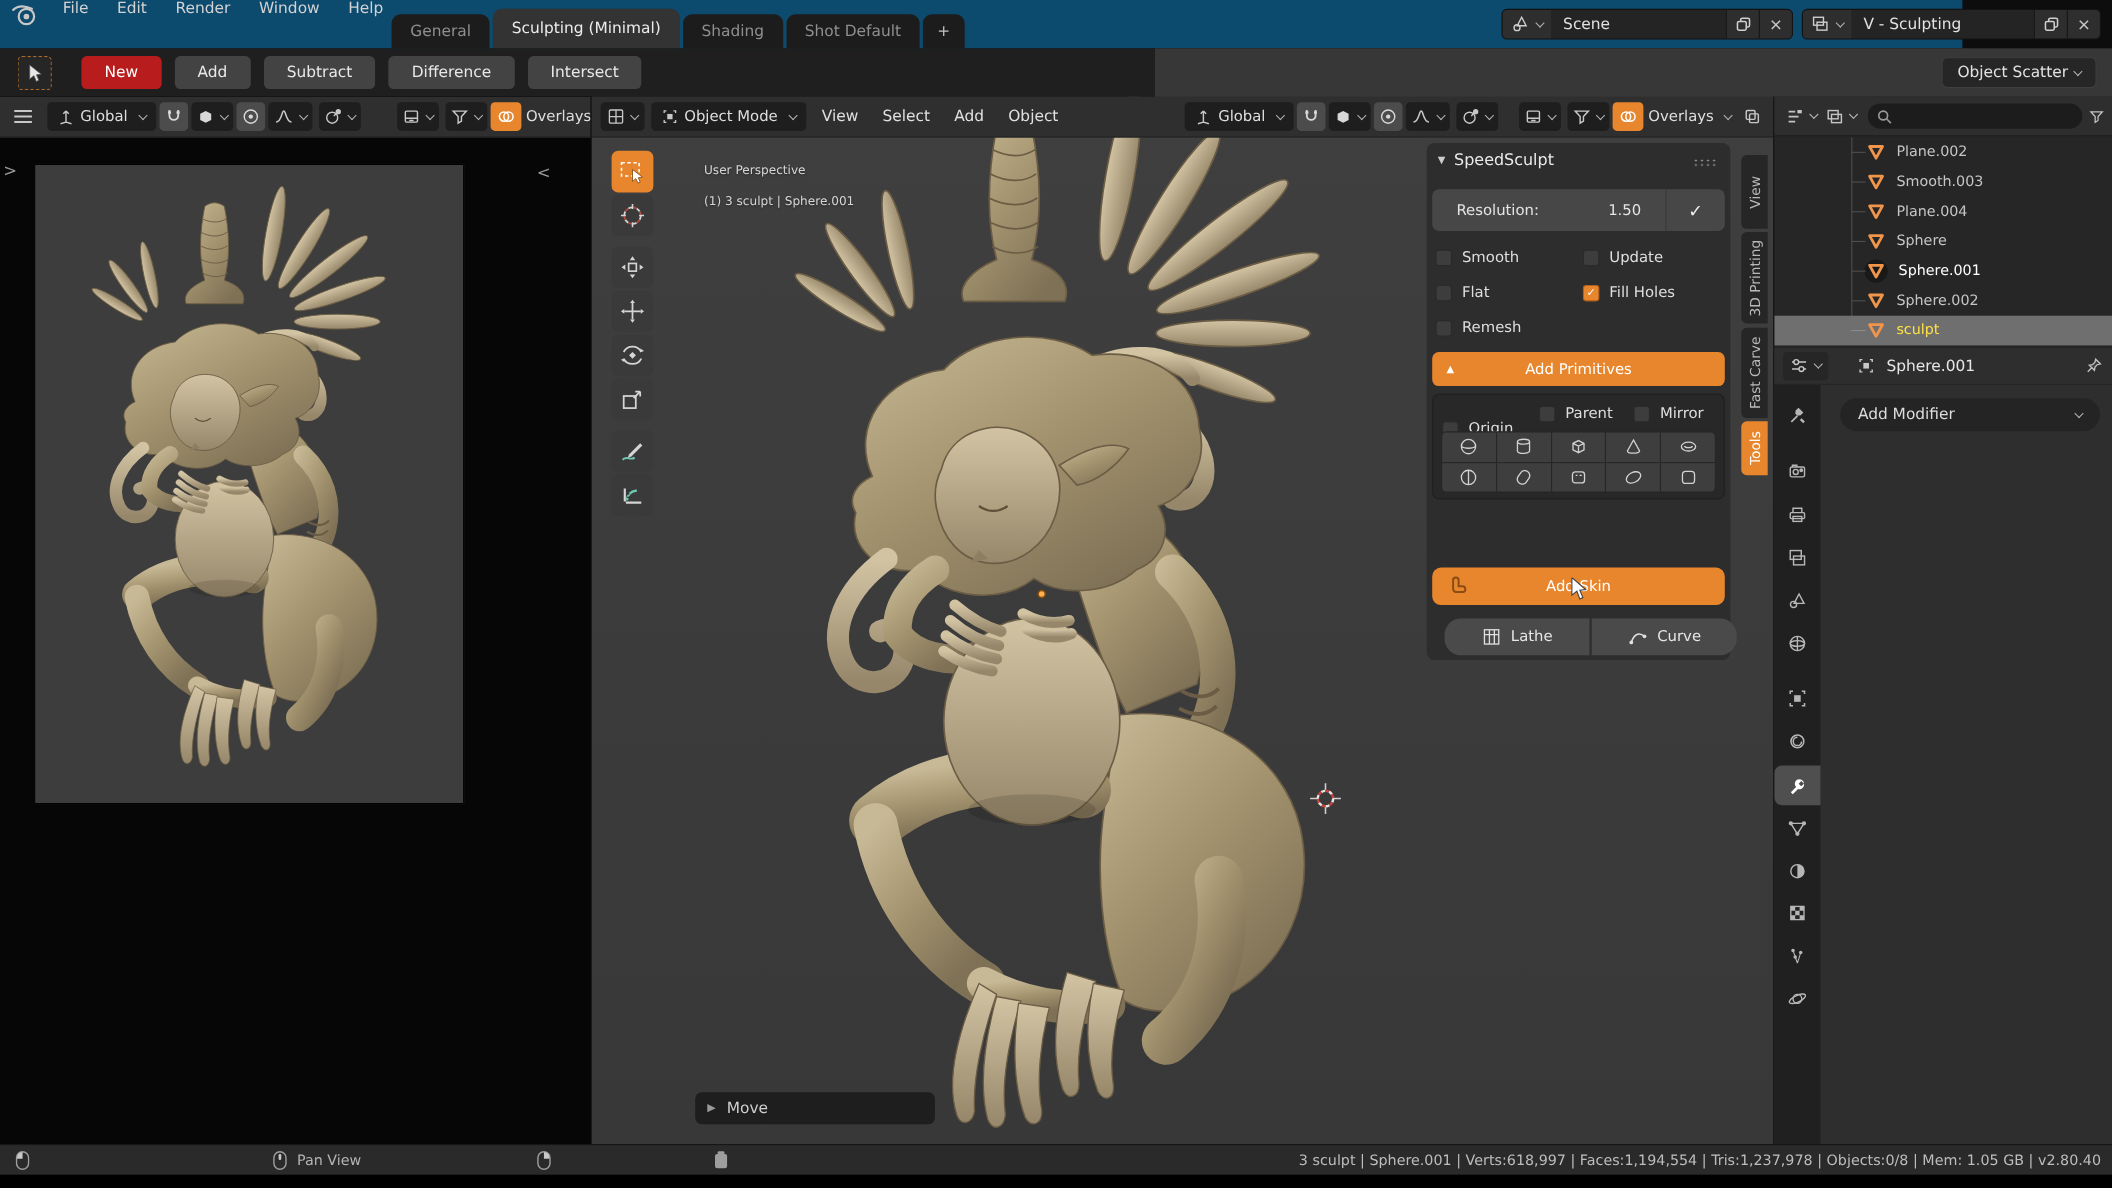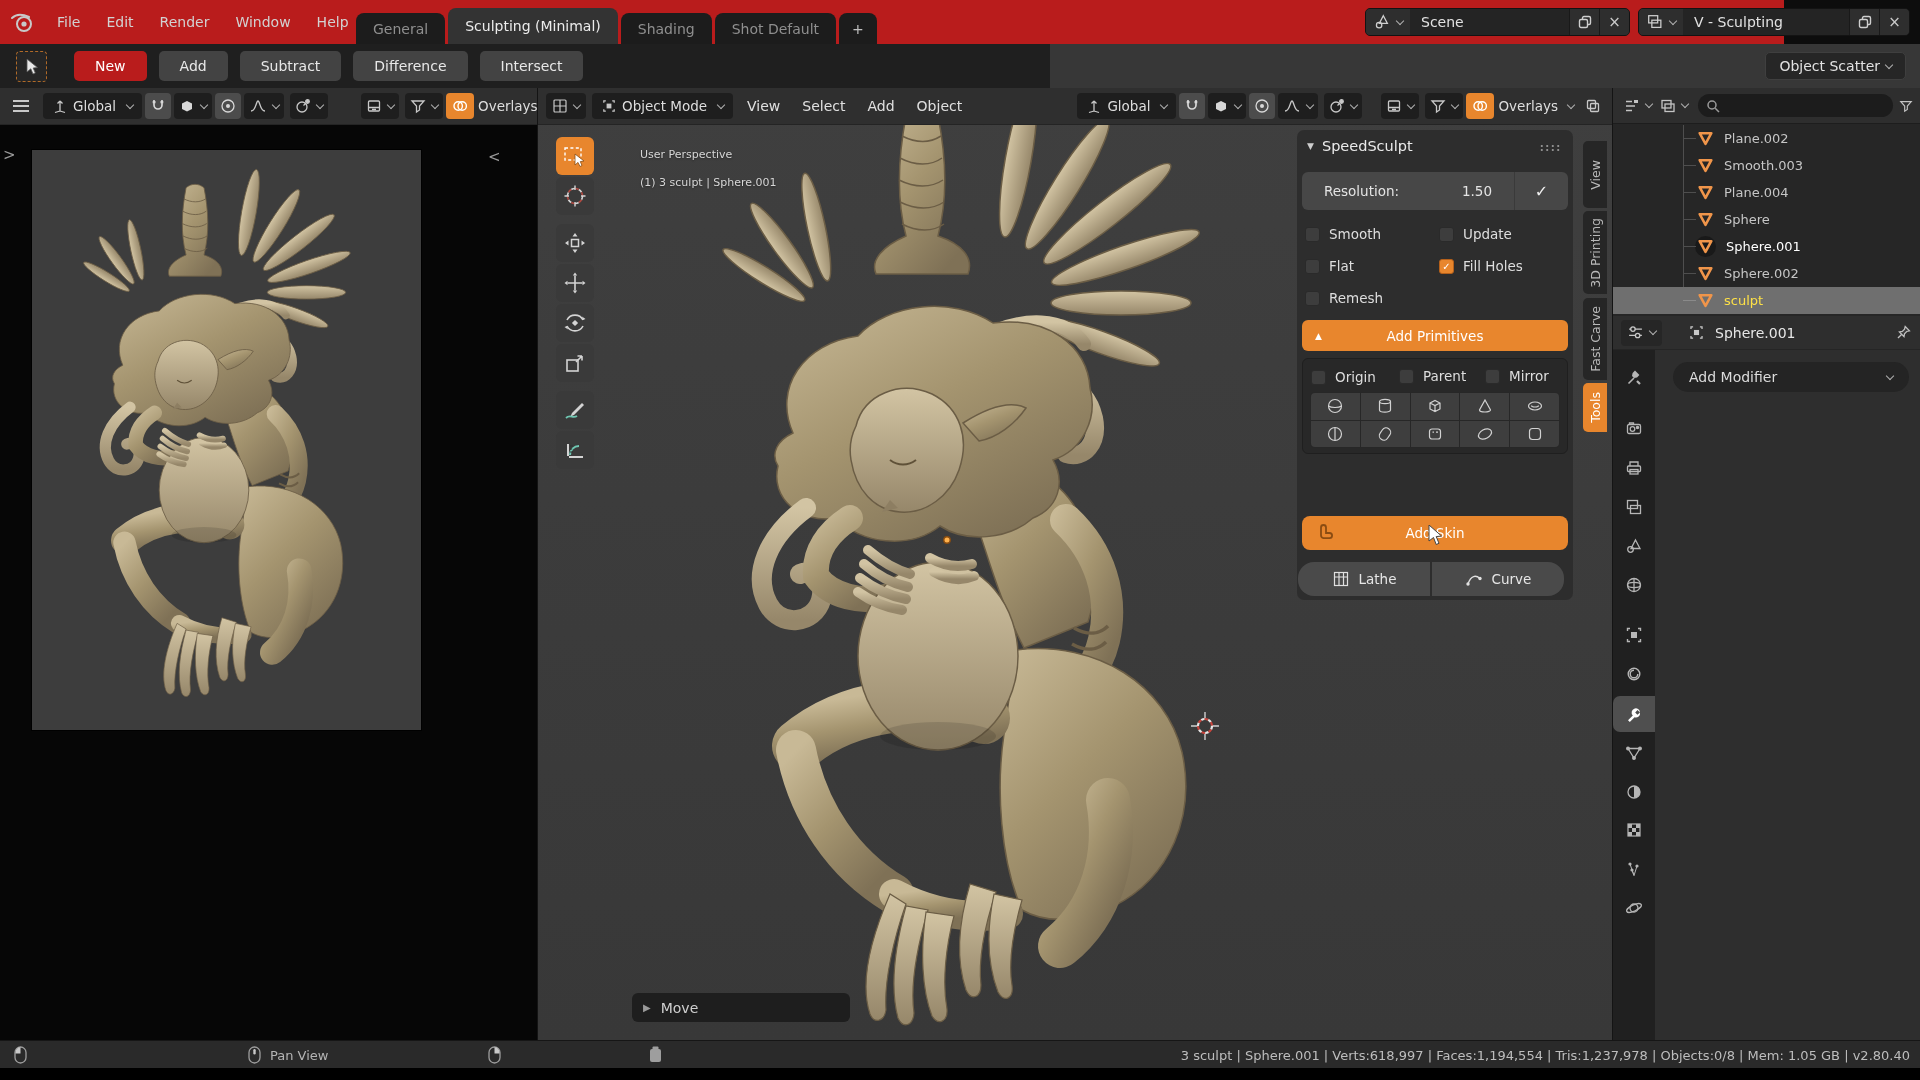--- a/index.html
+++ b/index.html
@@ -5,21 +5,21 @@
 *{margin:0;padding:0;box-sizing:border-box}
 html,body{background:#000}
 #root{position:relative;width:1920px;height:1080px;overflow:hidden;background:#0d0d0d;
   font-family:"DejaVu Sans","Liberation Sans",sans-serif;color:#d8d8d8;font-size:13px}
 .abs{position:absolute}
 .flex{display:flex;align-items:center}
 svg{display:block}
 .chev{width:6px;height:6px;border-right:1.6px solid #b0b0b0;border-bottom:1.6px solid #b0b0b0;
   transform:rotate(45deg);margin-left:6px;margin-top:-3px;flex:none}
 
-.topbar{position:absolute;left:0;top:0;width:1784px;height:44px;background:#b91c1c;display:flex;align-items:center}
+.topbar{position:absolute;left:0;top:0;width:1784px;height:44px;background:#0c4a6e;display:flex;align-items:flex-start}
 .menu{padding:0 13px;color:#d2d2d2;font-size:14px;cursor:default}
 .wtabs{position:absolute;left:356px;bottom:0;display:flex;gap:3px;align-items:flex-end}
 .wtab{height:31px;padding:0 17px;display:flex;align-items:center;background:#1c1c1c;color:#8f8f8f;
   border-radius:8px 8px 0 0;font-size:14px;white-space:nowrap}
 .wtab.active{background:#333;color:#ececec;height:36px}
 .wtab.plus{padding:0 13px;color:#c0c0c0}
 .tbw{position:absolute;top:8px;height:28px;display:flex;align-items:center;background:#242424;
   border-radius:5px;overflow:hidden;border:1px solid #131313}
 .tbw .iseg{display:flex;align-items:center;padding:0 7px;background:#2e2e2e;height:100%}
 .tbw .nseg{padding:0 11px;font-size:14px;color:#e2e2e2;flex:1;white-space:nowrap}
@@ -72,21 +72,21 @@
 .cbrow{position:absolute;display:flex;align-items:center;gap:9px;color:#dedede}
 .obtn{position:absolute;left:5px;width:266px;background:#e8862d;color:#fff;display:flex;align-items:center;
   justify-content:center;border-radius:6px}
 .gbox{position:absolute;left:5px;top:228px;width:266px;height:96px;background:#282828;border:1px solid #1f1f1f;border-radius:6px}
 .pgrid{position:absolute;left:7px;top:33px;width:250px;height:56px;display:grid;grid-template-columns:repeat(5,1fr);
   grid-template-rows:repeat(2,1fr);background:#272727;gap:1px;border:1px solid #272727;border-radius:5px;overflow:hidden}
 .pcell{background:#3e3e3e;display:flex;align-items:center;justify-content:center}
 .gbtn{position:absolute;left:5px;width:266px;height:34px;background:#4a4a4a;border-radius:8px;color:#e6e6e6;
   display:flex;align-items:center;justify-content:center}
 .gbtn .lic,.obtn .lic{position:absolute;left:13px;top:50%;transform:translateY(-50%)}
-.halfrow{position:absolute;left:1px;top:432px;width:266px;height:34px;display:flex;gap:2px;border-radius:16px;overflow:hidden}
+.halfrow{position:absolute;left:16px;top:432px;width:266px;height:34px;display:flex;gap:2px;border-radius:16px;overflow:hidden}
 .halfrow .hb{flex:1;background:#4a4a4a;color:#e6e6e6;display:flex;align-items:center;justify-content:center;gap:9px}
 .vtab{position:absolute;left:1045px;width:24px;background:#262626;color:#b9b9b9;border-radius:5px 0 0 5px;
   display:flex;align-items:center;justify-content:center;font-size:12.5px}
 .vtab span{writing-mode:vertical-rl;transform:rotate(180deg);white-space:nowrap}
 .vtab.on{background:#e8862d;color:#fff}
 
 .outl{position:absolute;left:1612px;top:88px;width:308px;height:228px;background:#262626;border-left:1px solid #141414;overflow:hidden}
 .outlh{height:36px;background:#2e2e2e;display:flex;align-items:center;padding:0 7px;border-bottom:1px solid #1d1d1d}
 .srch{flex:1;height:23px;background:#1c1c1c;border-radius:12px;display:flex;align-items:center;padding:0 8px;margin:0 6px}
 .orow{position:absolute;left:0;width:100%;height:27px;display:flex;align-items:center;font-size:13px;color:#c6c6c6}
@@ -556,21 +556,21 @@
         <span class="cb"></span>
           <span>Remesh</span>
       </div>
 
       <div class="obtn" style="top:190px;height:31px">
         <span class="lic" style="font-size:9px">▲</span>
         <span>Add Primitives</span>
       </div>
 
       <div class="gbox">
-        <div class="cbrow" style="left:8px;top:10px">
+        <div class="cbrow" style="left:8px;top:23px">
           <span class="cb"></span>
             <span>Origin</span>
         </div>
         <div class="cbrow" style="left:96px;top:9px">
           <span class="cb"></span>
             <span>Parent</span>
         </div>
         <div class="cbrow" style="left:182px;top:9px">
           <span class="cb"></span>
             <span>Mirror</span>

